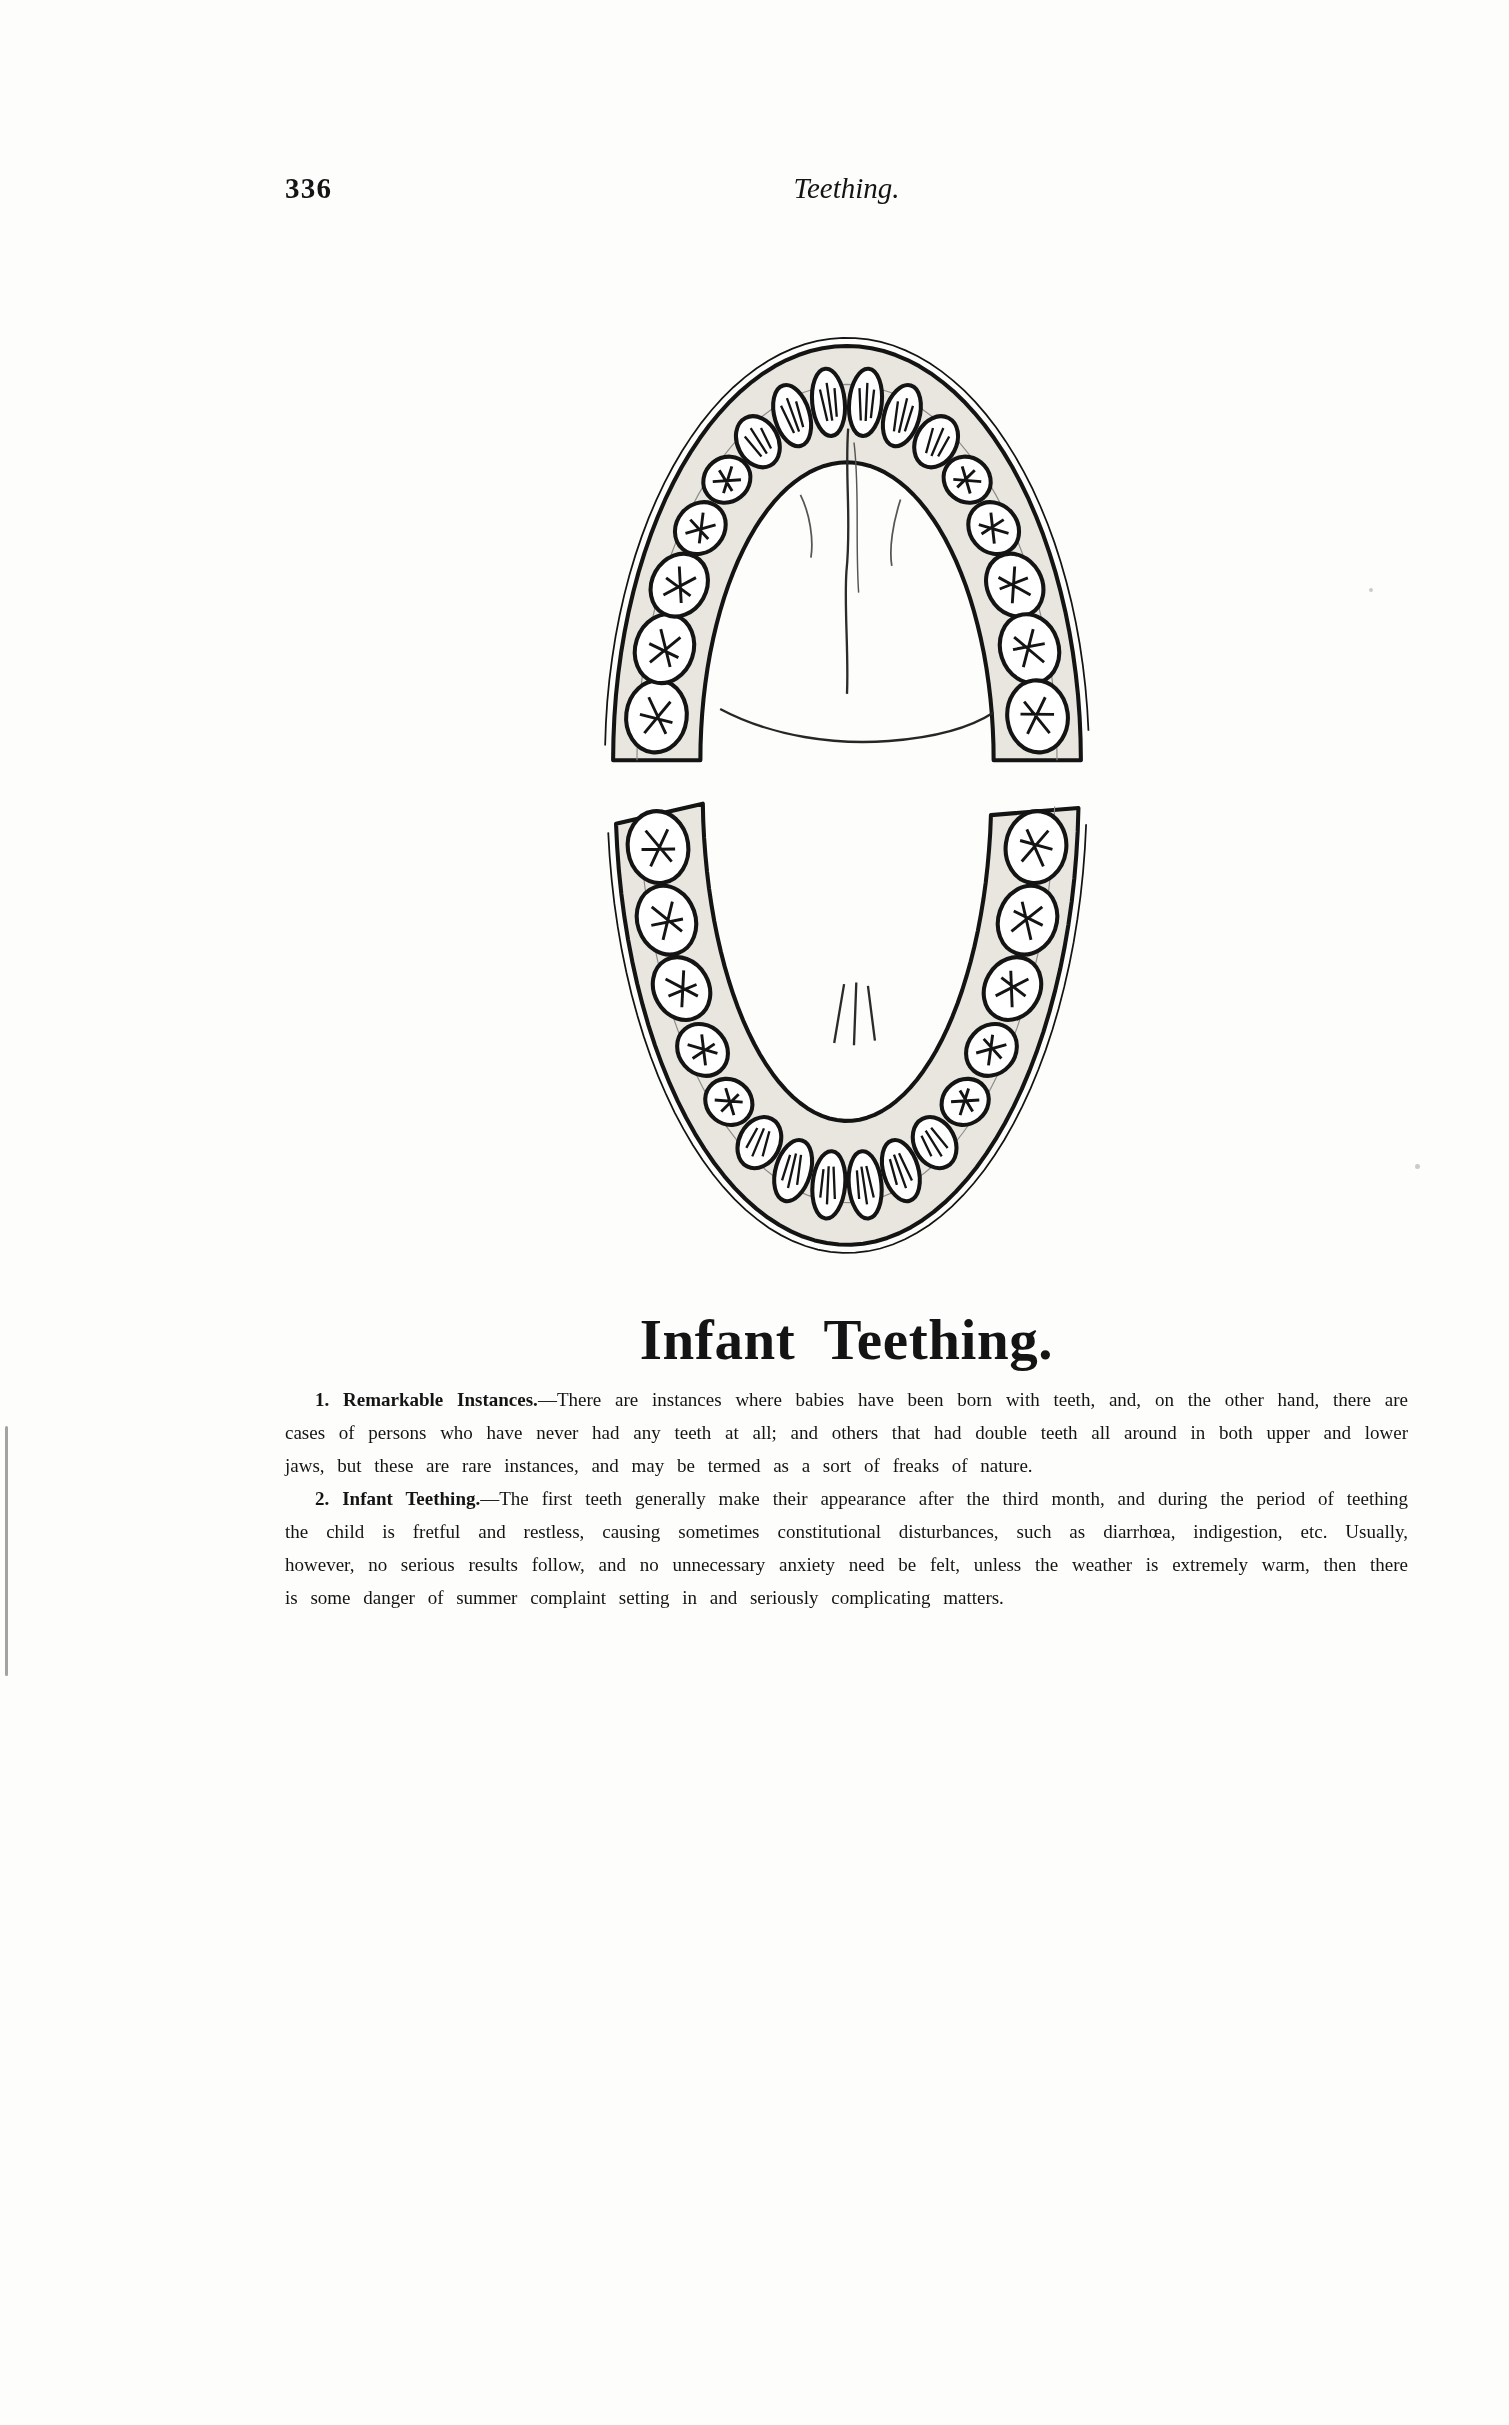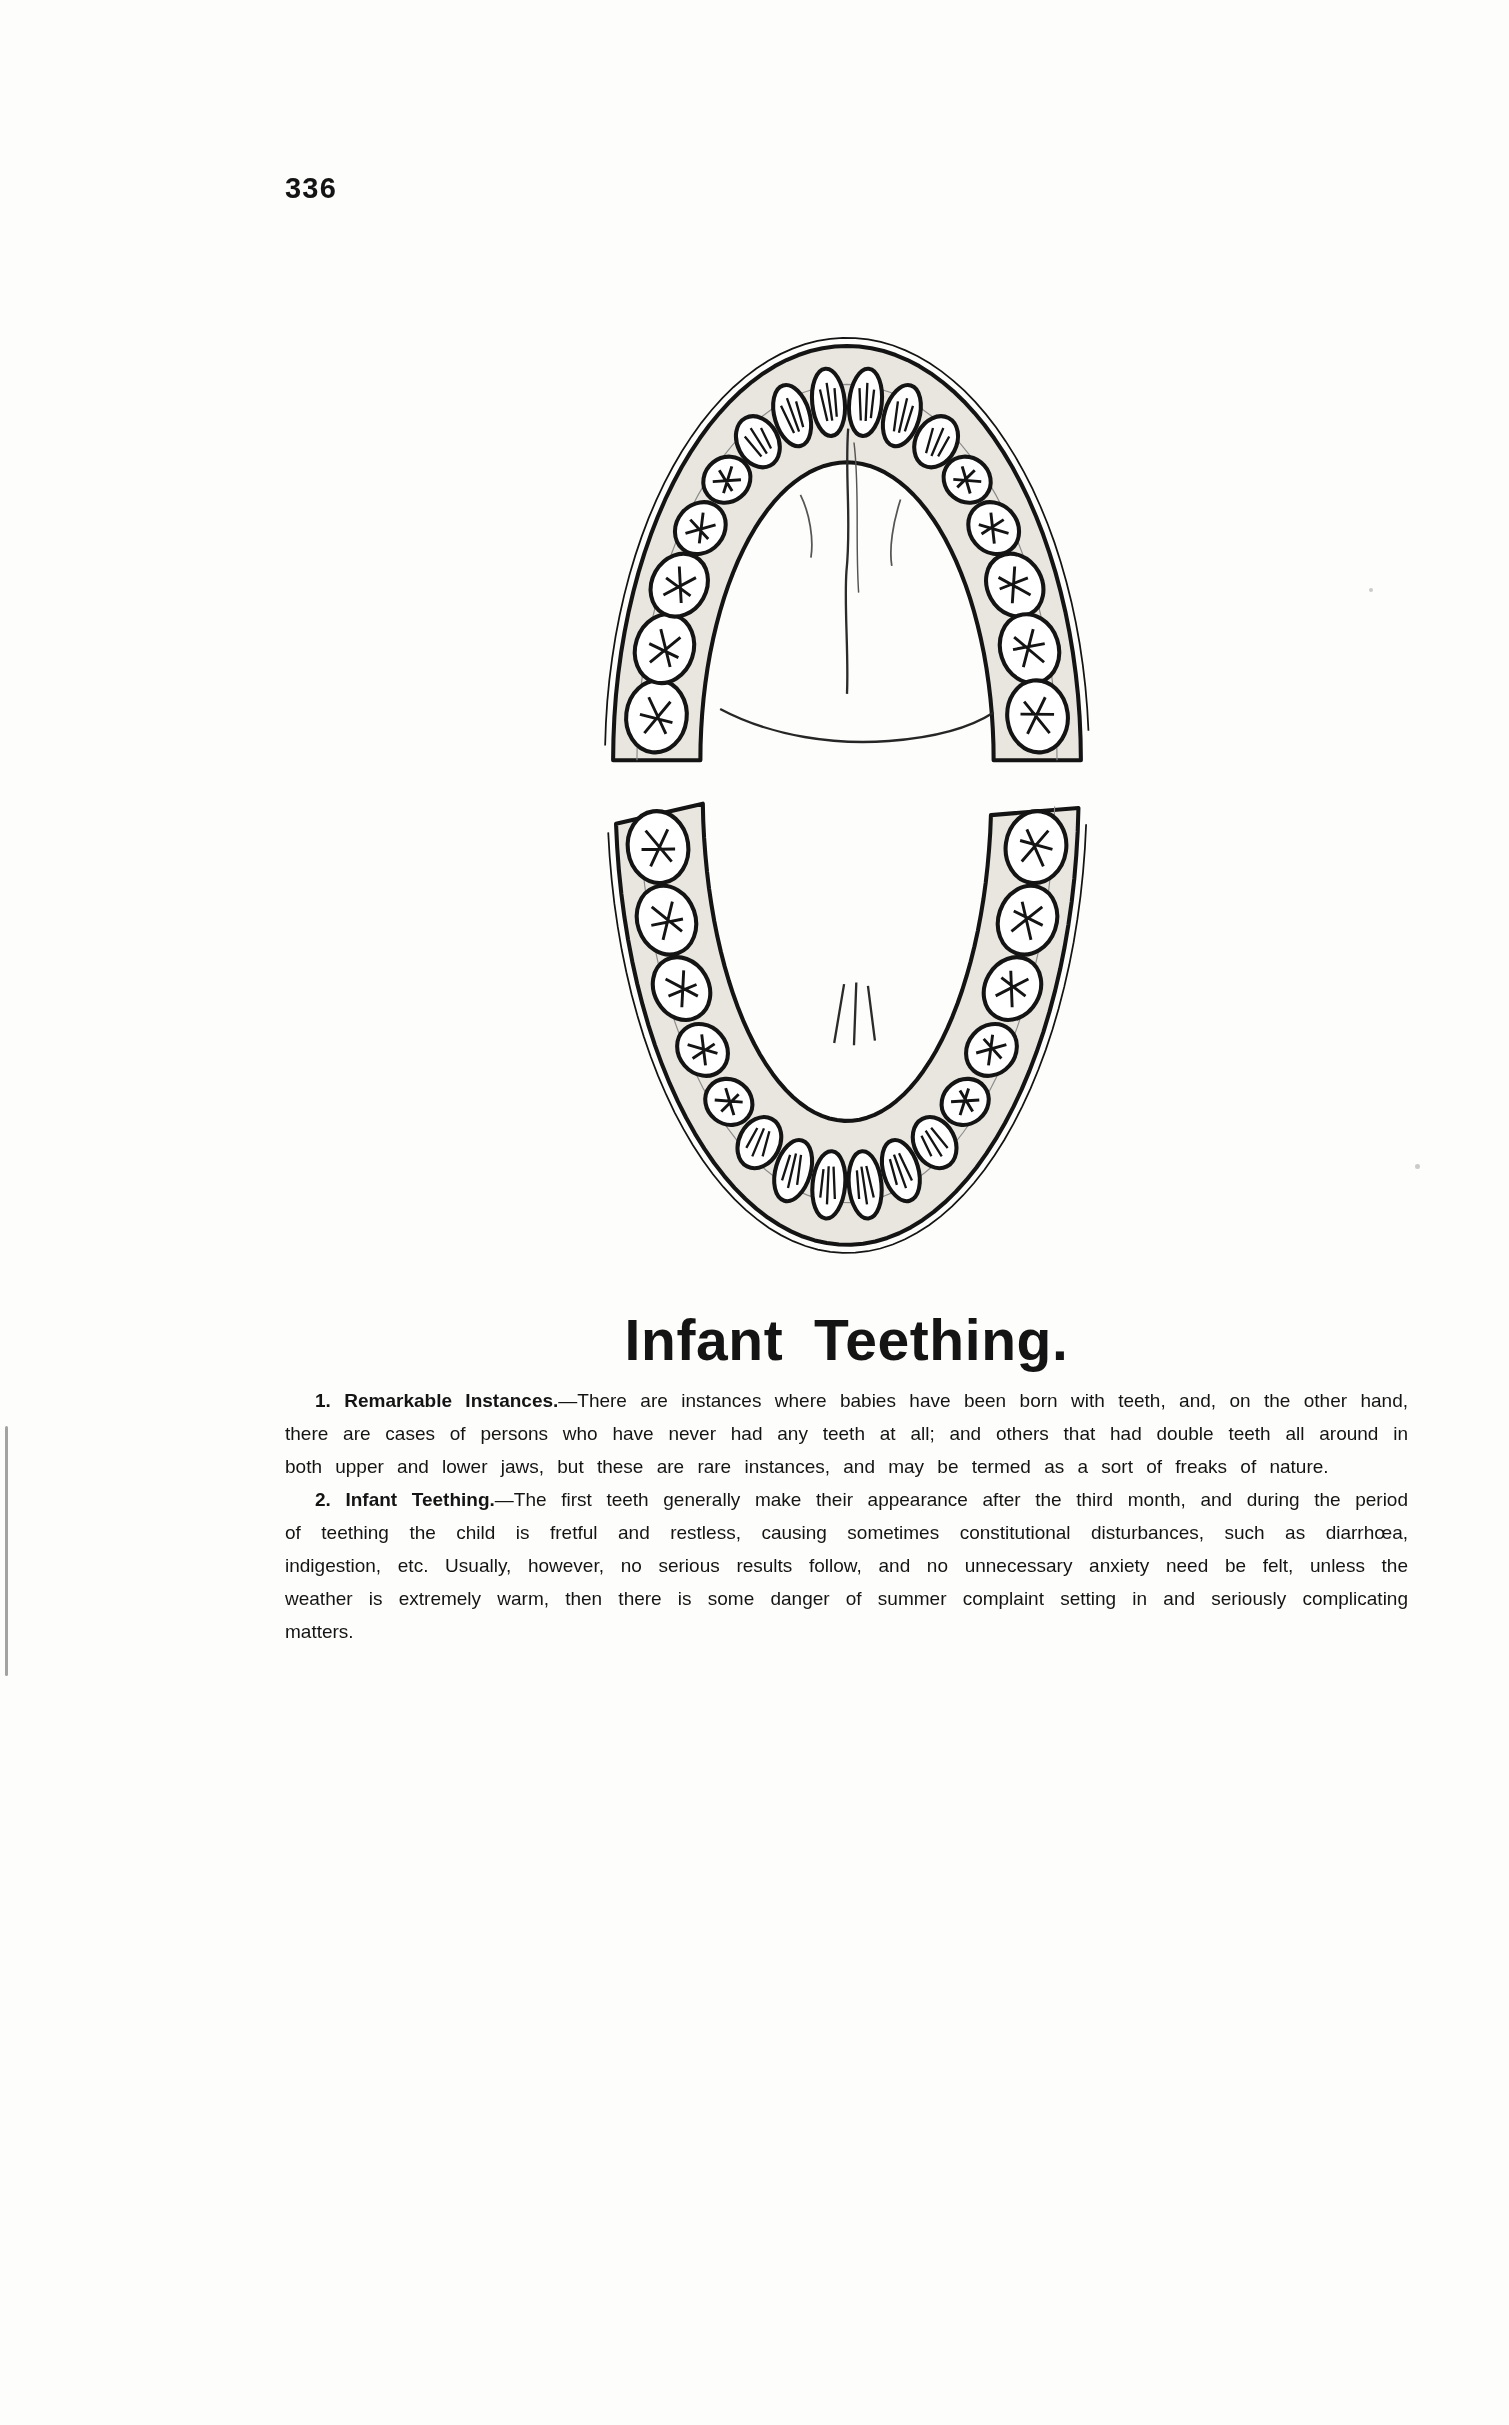--- a/index.html
+++ b/index.html
@@ -1,20 +1,20 @@
 <!DOCTYPE html>
 <html style="font-size:9.3px"><head>
 <meta charset="utf-8">
 <style>
   html,body{margin:0;padding:0;background:#e9e9e9;}
   .page{
     position:relative;
     width:1510px;height:2426px;
     background:#fdfdfb;
-    font-family:Liberation Sans, sans-serif;
+    font-family:Liberation Serif, serif;
     color:#141414;
     overflow:hidden;
   }
   .content{
     position:absolute;left:285px;top:172px;width:1123px;
   }
   .page-head{
     position:relative;height:41px;
   }
   .page-number{
@@ -58,20 +58,21 @@
 <div class="page">
 
   <div class="scan-artifact"></div>
   <div class="speck" style="left:1369px;top:588px;width:4.1px;height:4.1px;"></div>
   <div class="speck" style="left:1415px;top:1164px;width:4.7px;height:4.7px;"></div>
 
   <div class="content">
 
     <div class="page-head">
       <span class="page-number">336</span>
+      <span class="running-header">Teething.</span>
     </div>
 
     <figure class="illustration" aria-label="Occlusal view of the upper and lower dental arches showing all teeth">
       <svg id="teeth-svg" width="640" height="1036" viewBox="0 0 1100 1780" xmlns="http://www.w3.org/2000/svg">
           <path d="M134.3,854.7 L135.6,816.7 L138.0,779.0 L141.6,741.5 L146.4,704.4 L152.2,667.7 L159.1,631.7 L167.1,596.3 L176.1,561.7 L186.2,528.0 L197.2,495.3 L209.2,463.6 L222.2,433.0 L236.0,403.7 L250.8,375.7 L266.3,349.0 L282.6,323.9 L299.6,300.2 L317.4,278.1 L335.7,257.7 L354.7,239.0 L374.2,222.0 L394.2,206.9 L414.6,193.6 L435.3,182.1 L456.4,172.6 L477.8,165.0 L499.3,159.4 L521.0,155.8 L542.7,154.1 L564.5,154.4 L586.3,156.8 L607.9,161.1 L629.4,167.3 L650.6,175.6 L671.6,185.7 L692.3,197.8 L712.5,211.7 L732.4,227.5 L751.7,245.0 L770.4,264.3 L788.6,285.3 L806.1,307.9 L822.9,332.1 L839.0,357.8 L854.2,384.9 L868.7,413.3 L882.2,443.1 L894.9,474.0 L906.6,506.1 L917.3,539.2 L927.0,573.2 L935.7,608.0 L943.3,643.6 L949.9,679.9 L955.3,716.7 L959.7,753.9 L962.9,791.5 L965.0,829.4" fill="none" stroke="#141414" stroke-width="3"></path>
           <path d="M148.0,880.0 L148.6,842.7 L150.2,805.6 L152.9,768.6 L156.8,732.0 L161.7,695.7 L167.7,660.0 L174.7,624.8 L182.8,590.4 L191.8,556.8 L201.9,524.0 L212.9,492.2 L224.8,461.5 L237.6,431.9 L251.3,403.6 L265.7,376.5 L281.0,350.9 L297.0,326.7 L313.7,304.0 L331.1,282.9 L349.0,263.4 L367.5,245.6 L386.5,229.6 L405.9,215.3 L425.8,202.8 L446.0,192.3 L466.4,183.6 L487.1,176.8 L508.0,171.9 L529.0,169.0 L550.0,168.0 L571.0,169.0 L592.0,171.9 L612.9,176.8 L633.6,183.6 L654.0,192.3 L674.2,202.8 L694.1,215.3 L713.5,229.6 L732.5,245.6 L751.0,263.4 L768.9,282.9 L786.3,304.0 L803.0,326.7 L819.0,350.9 L834.3,376.5 L848.7,403.6 L862.4,431.9 L875.2,461.5 L887.1,492.2 L898.1,524.0 L908.2,556.8 L917.2,590.4 L925.3,624.8 L932.3,660.0 L938.3,695.7 L943.2,732.0 L947.1,768.6 L949.8,805.6 L951.4,842.7 L952.0,880.0 L802.0,880.0 L801.7,853.2 L800.6,826.5 L798.9,799.9 L796.5,773.5 L793.4,747.5 L789.7,721.8 L785.3,696.5 L780.2,671.8 L774.5,647.6 L768.2,624.0 L761.3,601.1 L753.9,579.1 L745.8,557.8 L737.3,537.4 L728.2,518.0 L718.6,499.5 L708.6,482.1 L698.1,465.8 L687.2,450.6 L676.0,436.6 L664.4,423.8 L652.5,412.3 L640.3,402.0 L627.9,393.1 L615.2,385.4 L602.4,379.2 L589.4,374.3 L576.3,370.8 L563.2,368.7 L550.0,368.0 L536.8,368.7 L523.7,370.8 L510.6,374.3 L497.6,379.2 L484.8,385.4 L472.1,393.1 L459.7,402.0 L447.5,412.3 L435.6,423.8 L424.0,436.6 L412.8,450.6 L401.9,465.8 L391.4,482.1 L381.4,499.5 L371.8,518.0 L362.7,537.4 L354.2,557.8 L346.1,579.1 L338.7,601.1 L331.8,624.0 L325.5,647.6 L319.8,671.8 L314.7,696.5 L310.3,721.8 L306.6,747.5 L303.5,773.5 L301.1,799.9 L299.4,826.5 L298.3,853.2 L298.0,880.0 Z" fill="#e9e6df" stroke="#141414" stroke-width="7" stroke-linejoin="round"></path>
           <path d="M189.0,880.0 L189.5,846.2 L191.0,812.5 L193.4,778.9 L196.9,745.7 L201.3,712.8 L206.7,680.4 L213.0,648.5 L220.2,617.2 L228.3,586.7 L237.4,557.0 L247.2,528.2 L257.9,500.3 L269.5,473.5 L281.7,447.7 L294.7,423.2 L308.4,399.9 L322.8,378.0 L337.8,357.4 L353.4,338.2 L369.5,320.5 L386.1,304.4 L403.2,289.8 L420.6,276.9 L438.4,265.6 L456.6,256.0 L474.9,248.1 L493.5,242.0 L512.3,237.5 L531.1,234.9 L550.0,234.0 L568.9,234.9 L587.7,237.5 L606.5,242.0 L625.1,248.1 L643.4,256.0 L661.6,265.6 L679.4,276.9 L696.8,289.8 L713.9,304.4 L730.5,320.5 L746.6,338.2 L762.2,357.4 L777.2,378.0 L791.6,399.9 L805.3,423.2 L818.3,447.7 L830.5,473.5 L842.1,500.3 L852.8,528.2 L862.6,557.0 L871.7,586.7 L879.8,617.2 L887.0,648.5 L893.3,680.4 L898.7,712.8 L903.1,745.7 L906.6,778.9 L909.0,812.5 L910.5,846.2 L911.0,880.0" fill="none" stroke="#8b8b8b" stroke-width="2"></path>
           <g transform="translate(222.5,804.7) rotate(277.0)">
             <ellipse cx="0" cy="0" rx="62" ry="52" fill="#ffffff" stroke="#141414" stroke-width="7"></ellipse>
             <path d="M-31,-17.16 L27.900000000000002,20.8 M-27.900000000000002,19.76 L31,-17.16 M0,-28.6 L-7.4399999999999995,28.6" stroke="#141414" stroke-width="5" fill="none"></path>

